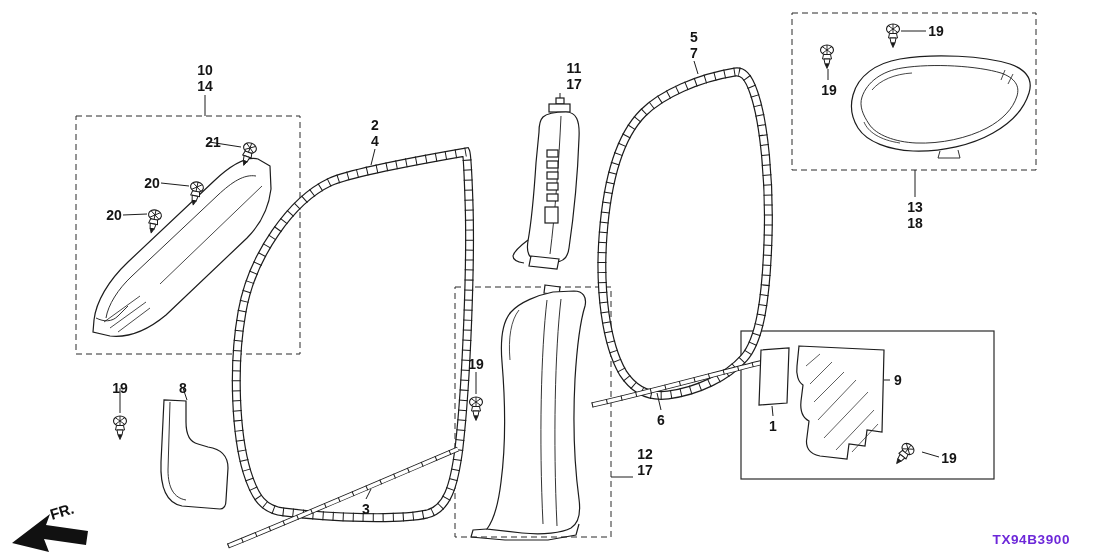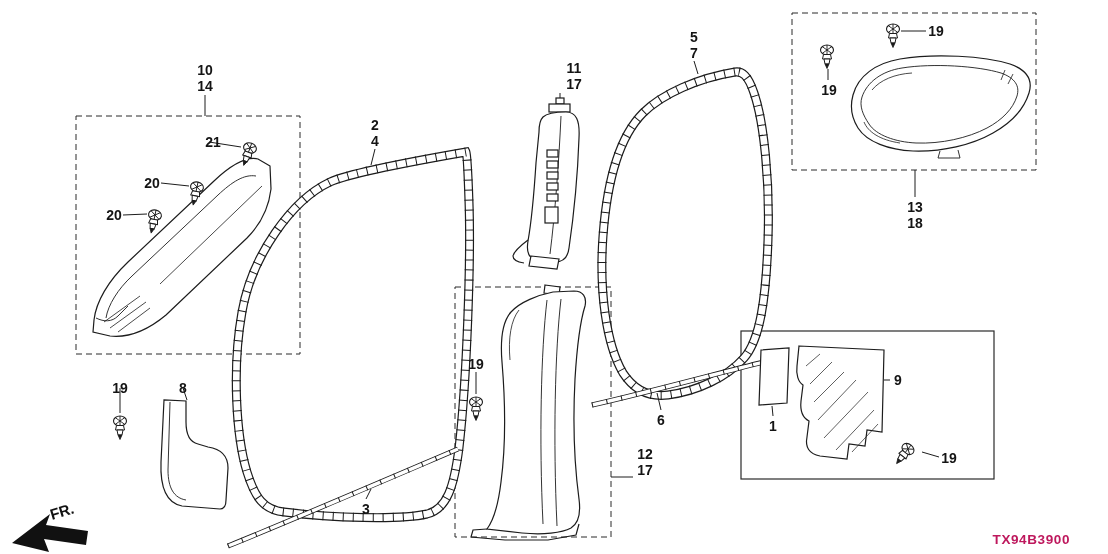--- a/index.html
+++ b/index.html
@@ -7,21 +7,21 @@
     position:relative;width:1108px;height:554px;background:#ffffff;
     font-family:"Liberation Sans",sans-serif;overflow:hidden;
   }
   .stage svg{position:absolute;left:0;top:0;}
   .callout{
     position:absolute;transform:translateX(-50%);text-align:center;
     font-size:14px;font-weight:600;color:#141414;line-height:16px;white-space:nowrap;
   }
   .diagram-code{
     position:absolute;right:38px;bottom:7px;
-    font-size:13.5px;font-weight:600;letter-spacing:.6px;color:#be185d;
+    font-size:13.5px;font-weight:600;letter-spacing:.6px;color:#6d28d9;
   }
   .fr-text{font-size:15px;font-weight:bold;fill:#111;}
 </style>
 </head>
 <body>
 
 <div class="stage">
 
 <svg width="1108" height="554" viewBox="0 0 1108 554">
   <defs>

